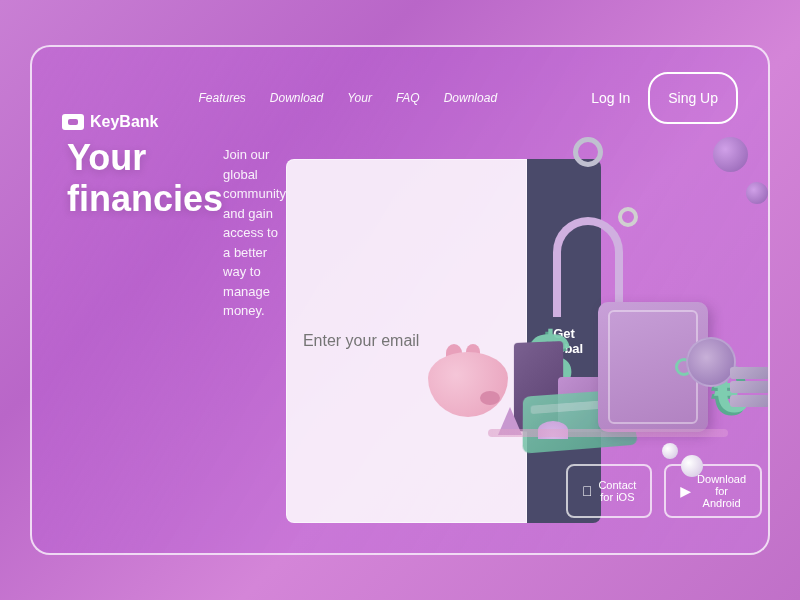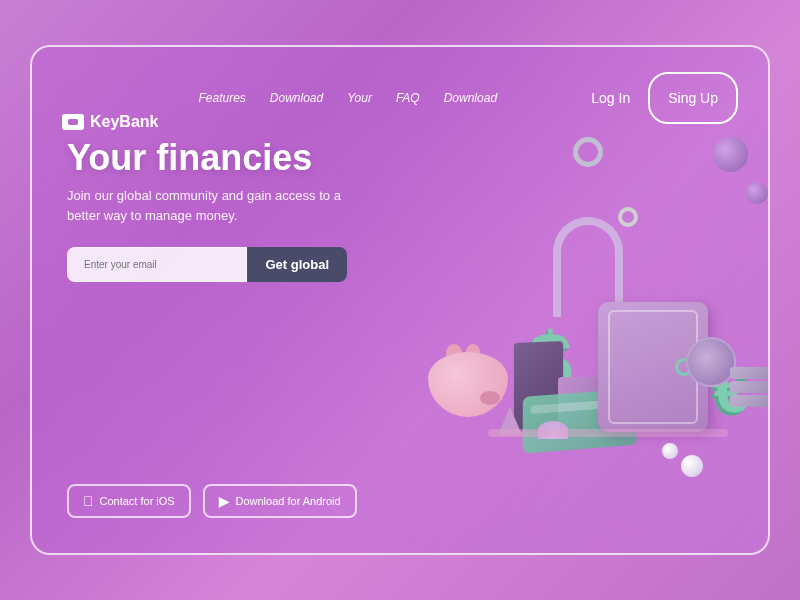--- a/index.html
+++ b/index.html
@@ -89,21 +89,21 @@
       background: transparent;
     }
     
     .hero {
       position: absolute;
       bottom: 0;
       left: 0;
       right: 0;
       top: 60px;
       display: flex;
-      flex-direction: column;
+      flex-direction: row;
       justify-content: space-between;
       padding: 30px 35px;
     }
     .hero-title {
       color: white;
       font-size: 36px;
       font-weight: 800;
       line-height: 1.15;
       max-width: 320px;
       text-shadow: 0 2px 8px rgba(0,0,0,0.15);
@@ -121,21 +121,21 @@
       gap: 0;
       width: 280px;
     }
     .email-input {
       flex: 1;
       padding: 10px 16px;
       border: 1px solid rgba(255,255,255,0.5);
       border-radius: 8px 0 0 8px;
       background: rgba(255,255,255,0.85);
       color: #888;
-      font-size: 10px;
+      font-size: 16px;
       outline: none;
     }
     .get-started-btn {
       padding: 10px 18px;
       background: #4a4a6a;
       color: white;
       border: none;
       border-radius: 0 8px 8px 0;
       font-size: 13px;
       font-weight: 600;

